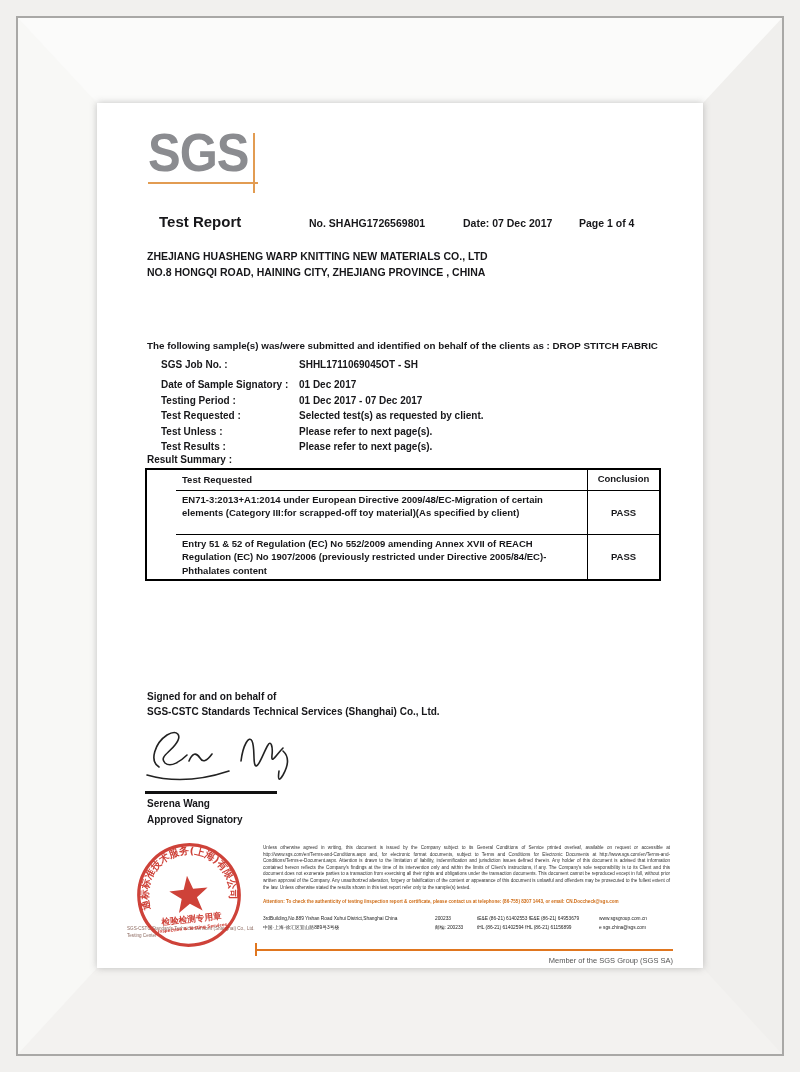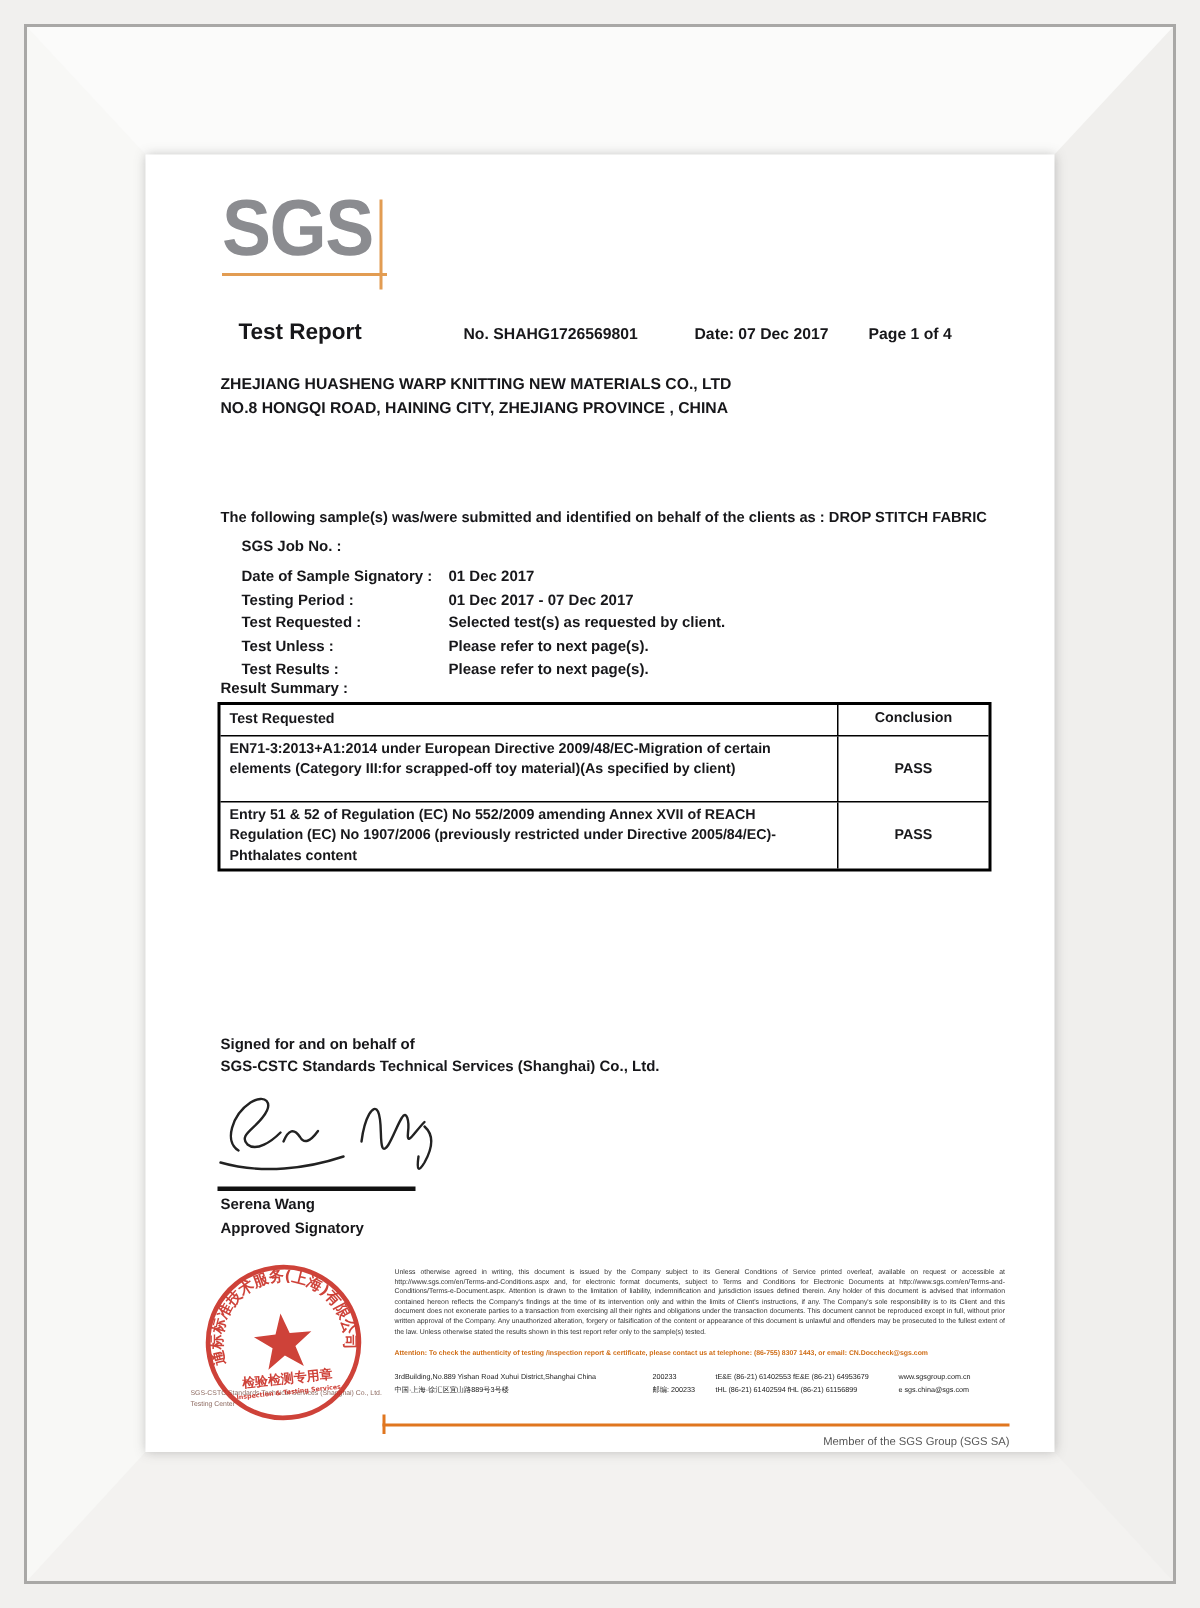--- a/index.html
+++ b/index.html
@@ -29,21 +29,21 @@
 
   .fields{position:absolute;left:64px;top:246px;width:520px;font-size:10px;font-weight:bold;margin-top:10px;}
   .frow{display:flex;margin-bottom:4.5px;}
   .frow.gap{margin-bottom:9px;}
   .flabel{width:138px;flex:none;}
   .fvalue{flex:1;}
   .result-summary{position:absolute;left:50px;top:351px;font-size:10px;font-weight:bold;}
 
   
   .rtable{position:absolute;left:48px;top:365px;width:512px;border:2px solid #000;border-collapse:collapse;}
-  .rtable .trow{display:flex;border-top:1.5px solid #000;}
+  .rtable .trow{display:flex;border-top:1.5px solid #000;margin-left:29px;}
   .rtable .trow:first-child{border-top:none;}
   .tc1{width:399px;flex:none;padding:2px 6px;font-size:9.5px;font-weight:bold;line-height:13.5px;border-right:1.5px solid #000;}
   .tc2{flex:1;padding:16px 4px;font-size:9.5px;font-weight:bold;text-align:center;}
   .thead .tc1,.thead .tc2{padding-top:3px;padding-bottom:3px;}
 
   
   .sig-lines{position:absolute;left:50px;top:586px;font-size:10px;font-weight:bold;line-height:15px;}
   .sig-img{position:absolute;left:48px;top:618px;}
   .sig-rule{position:absolute;left:48px;top:688px;width:132px;height:2.5px;background:#111;}
   .sig-name{position:absolute;left:50px;top:695px;font-size:10px;font-weight:bold;}
@@ -89,20 +89,21 @@
       <div class="client">
         <div>ZHEJIANG HUASHENG WARP KNITTING NEW MATERIALS CO., LTD</div>
         <div>NO.8 HONGQI ROAD, HAINING CITY, ZHEJIANG PROVINCE , CHINA</div>
       </div>
 
       <div class="sample-line">The following sample(s) was/were submitted and identified on behalf of the clients as : DROP STITCH FABRIC</div>
 
       <div class="fields">
         <div class="frow gap">
           <span class="flabel">SGS Job No. :</span>
+          <span class="fvalue">SHHL1711069045OT - SH</span>
         </div>
         <div class="frow">
           <span class="flabel">Date of Sample Signatory :</span>
           <span class="fvalue">01 Dec 2017</span>
         </div>
         <div class="frow">
           <span class="flabel">Testing Period :</span>
           <span class="fvalue">01 Dec 2017 - 07 Dec 2017</span>
         </div>
         <div class="frow">

